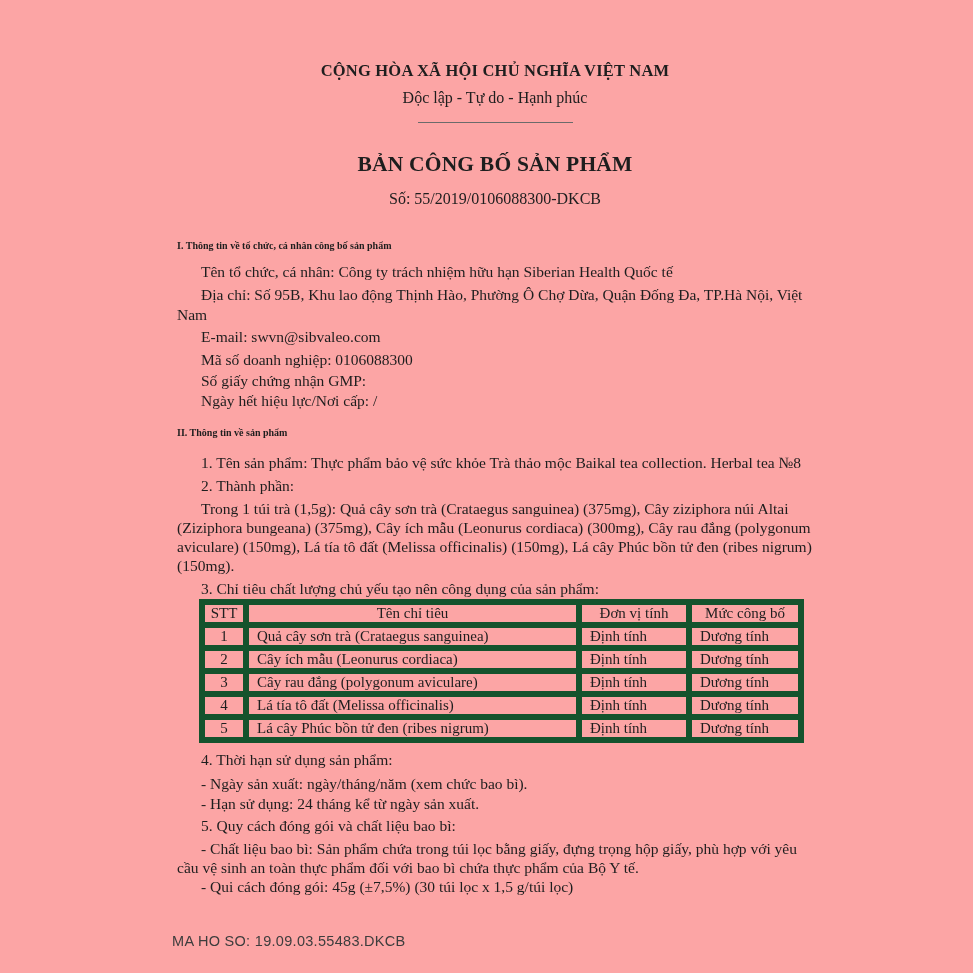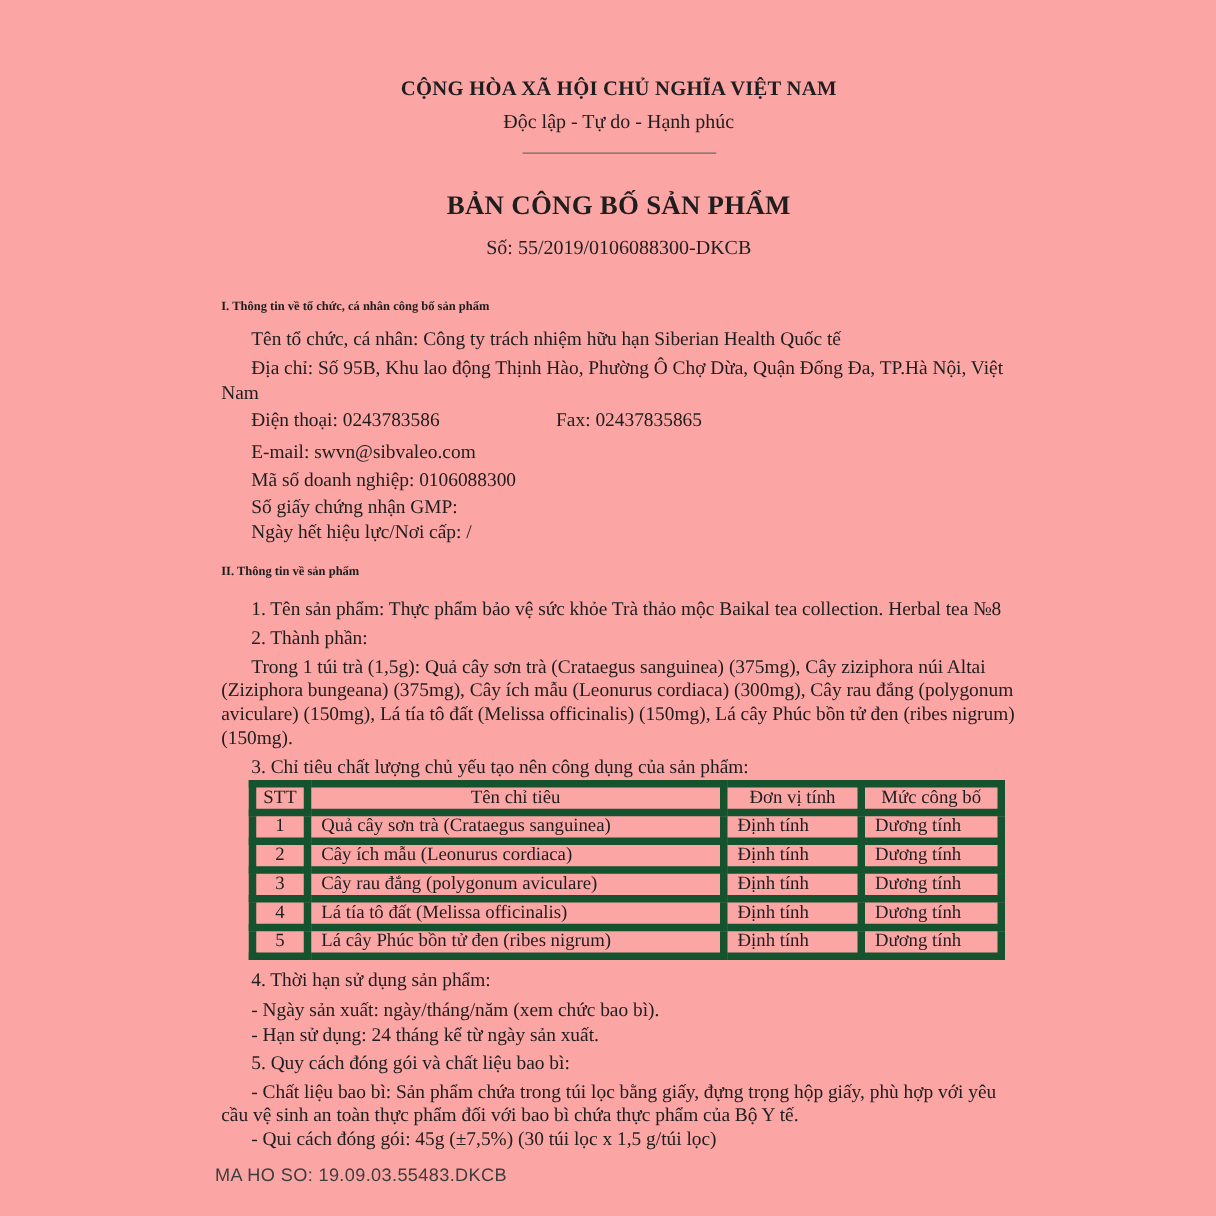--- a/index.html
+++ b/index.html
@@ -118,24 +118,20 @@
       <p class="motto">Độc lập - Tự do - Hạnh phúc</p>
       <hr class="header-rule">
       <p class="doc-title">BẢN CÔNG BỐ SẢN PHẨM</p>
       <p class="doc-number">Số: 55/2019/0106088300-DKCB</p>
     </div>
 
     <div class="body-text">
       <p class="sec-heading sec1-heading">I. Thông tin về tổ chức, cá nhân công bố sản phẩm</p>
       <p class="ind org-name">Tên tổ chức, cá nhân: Công ty trách nhiệm hữu hạn Siberian Health Quốc tế</p>
       <p class="ind address">Địa chỉ: Số 95B, Khu lao động Thịnh Hào, Phường Ô Chợ Dừa, Quận Đống Đa, TP.Hà Nội, Việt Nam</p>
-      <p class="phone-fax">
-        <span class="phone-part ind">Điện thoại: 0243783586</span>
-        <span>Fax: 02437835865</span>
-      </p>
       <p class="ind email-line">E-mail: swvn@sibvaleo.com</p>
       <p class="ind business-code">Mã số doanh nghiệp: 0106088300</p>
       <p class="ind">Số giấy chứng nhận GMP:</p>
       <p class="ind">Ngày hết hiệu lực/Nơi cấp: /</p>
     </div>
 
     <div class="body-text">
       <p class="sec-heading sec2-heading">II. Thông tin về sản phẩm</p>
       <p class="ind product-name">1. Tên sản phẩm: Thực phẩm bảo vệ sức khỏe Trà thảo mộc Baikal tea collection. Herbal tea №8</p>
       <p class="ind ingredients-heading">2. Thành phần:</p>

